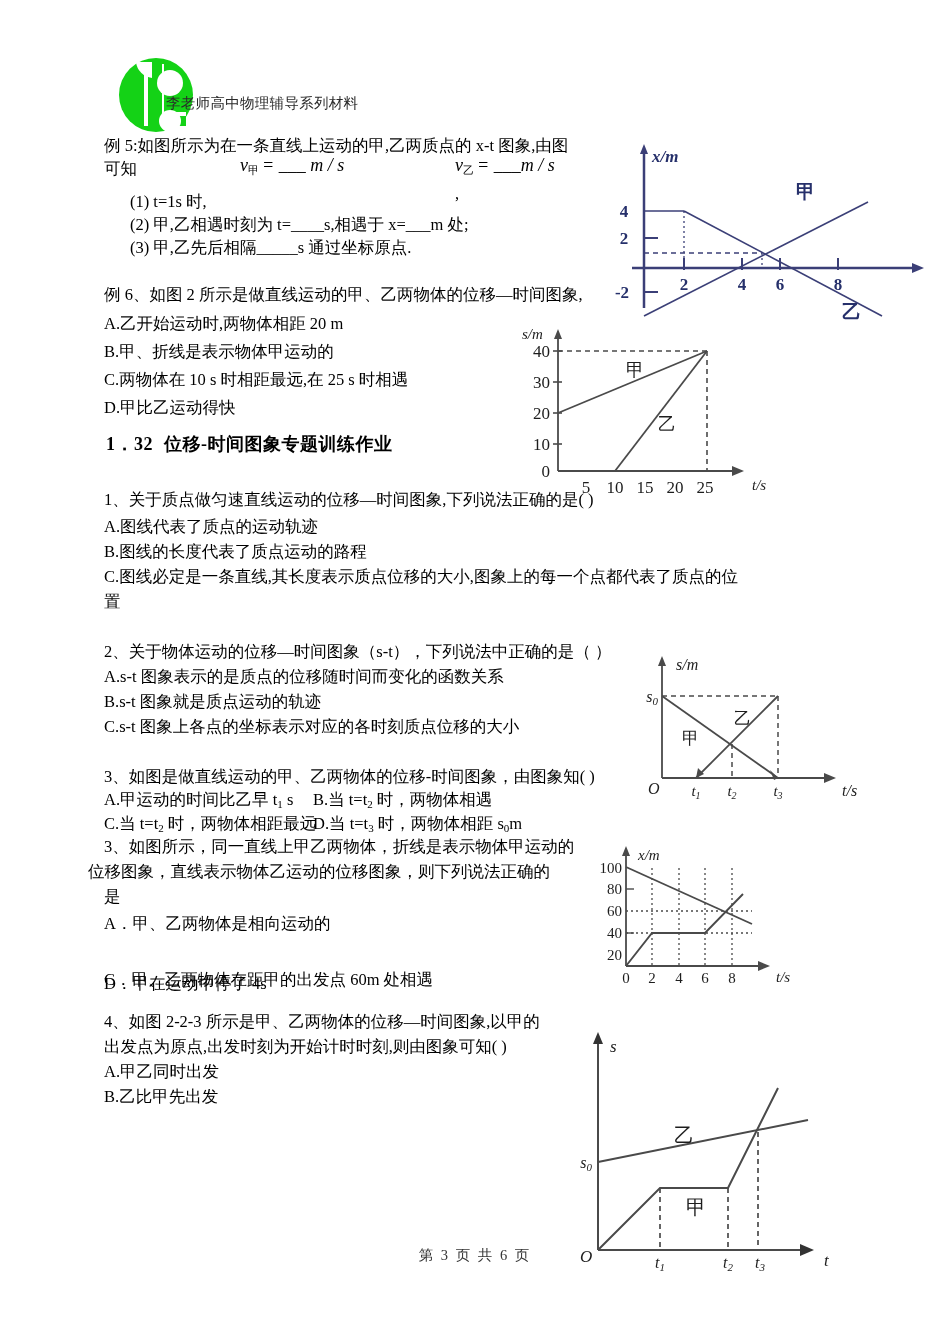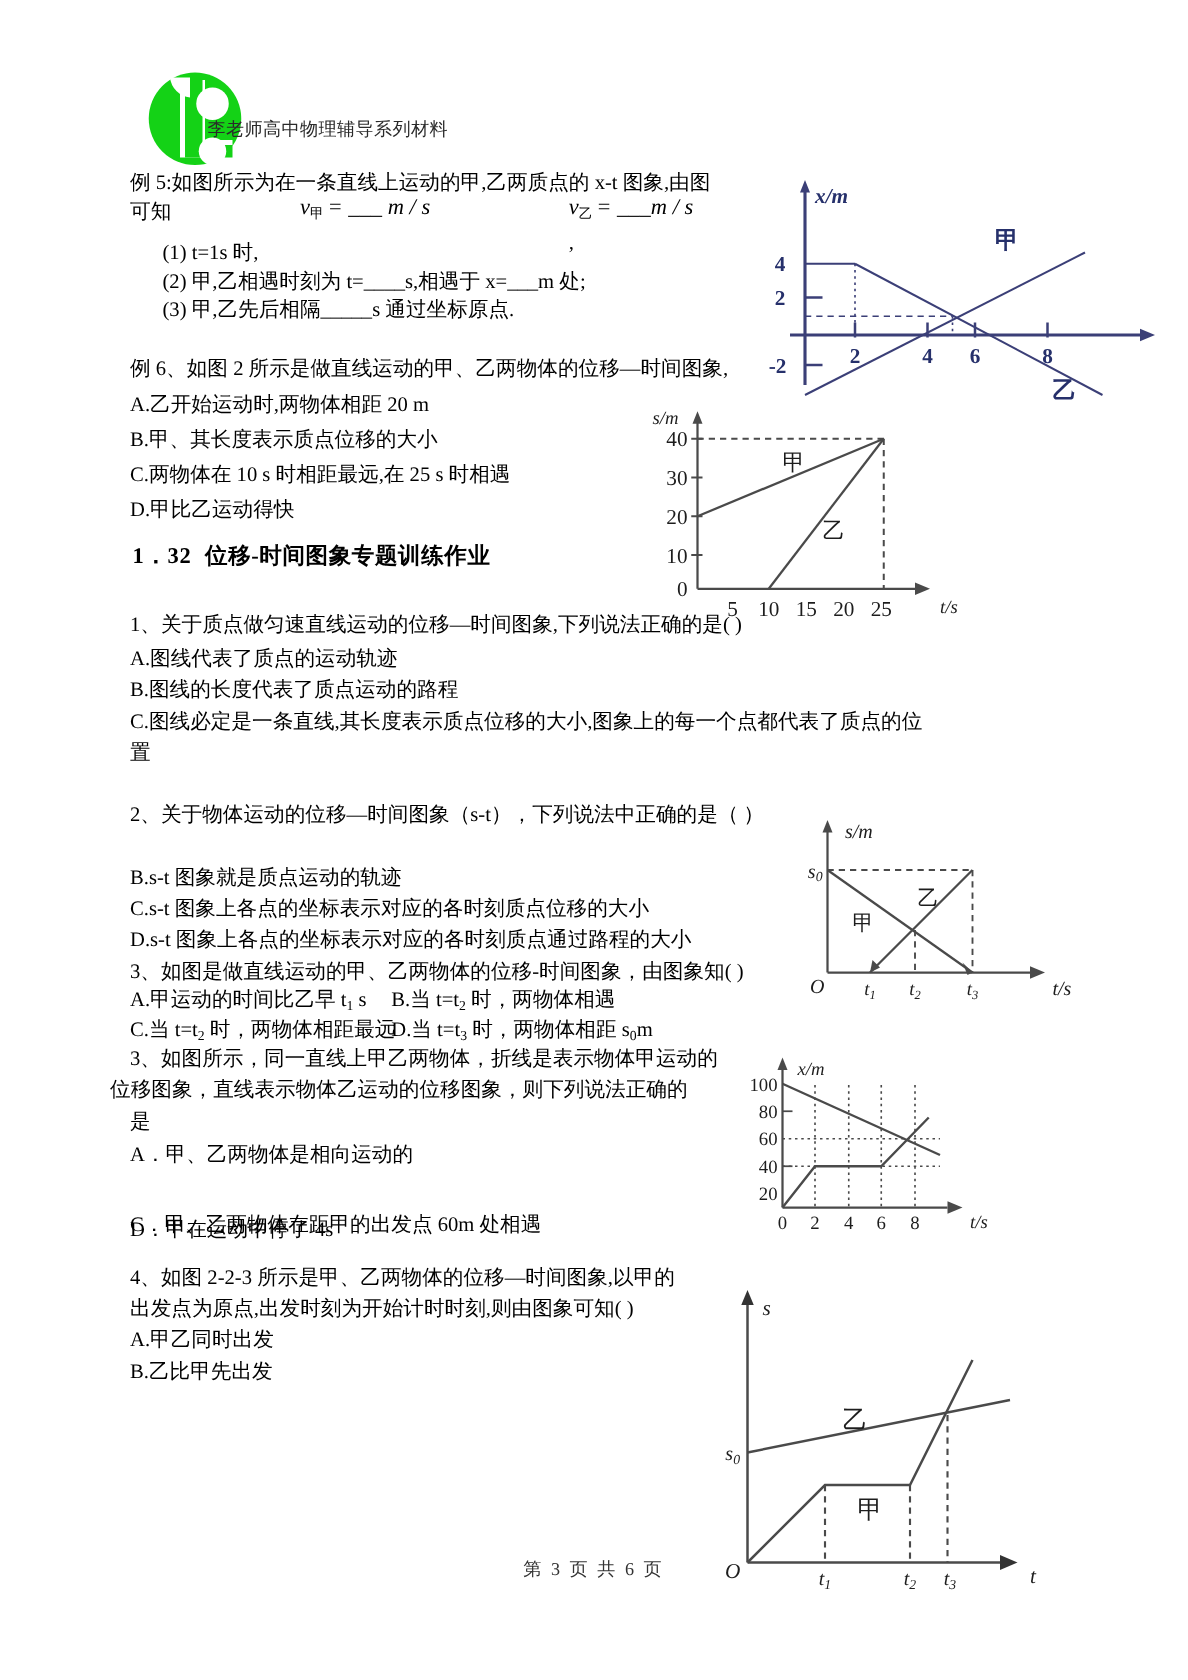--- a/index.html
+++ b/index.html
@@ -113,21 +113,21 @@
       <line class="navy dash" x1="24" y1="113" x2="142" y2="113" stroke-width="1.3"></line>
       <line class="navy dot" x1="142" y1="113" x2="142" y2="128" stroke-width="1.3"></line>
 
       <text class="navytext" x="176" y="58" font-size="19">甲</text>
       <text class="navytext" x="222" y="178" font-size="19">乙</text>
     </svg>
   </div>
 
   <div class="txt" style="left:104px;top:283px;">例 6、如图 2 所示是做直线运动的甲、乙两物体的位移—时间图象,</div>
   <div class="txt" style="left:104px;top:312px;">A.乙开始运动时,两物体相距 20 m</div>
-  <div class="txt" style="left:104px;top:340px;">B.甲、其长度表示质点位移的大小</div>
+  <div class="txt" style="left:104px;top:340px;">B.甲、折线是表示物体甲运动的</div>
   <div class="txt" style="left:104px;top:368px;">C.两物体在 10 s 时相距最远,在 25 s 时相遇</div>
   <div class="txt" style="left:104px;top:396px;">D.甲比乙运动得快</div>
 
   <div class="fig" style="left:500px;top:325px;">
     <svg width="330" height="180" viewBox="0 0 330 180">
       <text class="graytext" x="22" y="14" font-size="15" font-style="italic">s/m</text>
       <line class="gray" x1="58" y1="146" x2="58" y2="12" stroke-width="1.8"></line>
       <polygon points="58,4 54,14 62,14" fill="#4a4a4a"></polygon>
       <line class="gray" x1="58" y1="146" x2="232" y2="146" stroke-width="1.8"></line>
       <polygon points="244,146 232,141 232,151" fill="#4a4a4a"></polygon>
@@ -166,23 +166,23 @@
     <span style="margin-left:6px;">位移-时间图象专题训练作业</span>
   </div>
 
   <div class="txt" style="left:104px;top:488px;">1、关于质点做匀速直线运动的位移—时间图象,下列说法正确的是(   )</div>
   <div class="txt" style="left:104px;top:515px;">A.图线代表了质点的运动轨迹</div>
   <div class="txt" style="left:104px;top:540px;">B.图线的长度代表了质点运动的路程</div>
   <div class="txt" style="left:104px;top:565px;">C.图线必定是一条直线,其长度表示质点位移的大小,图象上的每一个点都代表了质点的位</div>
   <div class="txt" style="left:104px;top:590px;">置</div>
 
   <div class="txt" style="left:104px;top:640px;">2、关于物体运动的位移—时间图象（s-t），下列说法中正确的是（    ）</div>
+  <div class="txt" style="left:104px;top:665px;">A.s-t 图象表示的是质点的位移随时间而变化的函数关系</div>
   <div class="txt" style="left:104px;top:690px;">B.s-t 图象就是质点运动的轨迹</div>
   <div class="txt" style="left:104px;top:715px;">C.s-t 图象上各点的坐标表示对应的各时刻质点位移的大小</div>
-  <div class="txt" style="left:104px;top:740px;">D.s-t 图象上各点的坐标表示对应的各时刻质点通过路程的大小</div>
 
   <div class="fig" style="left:628px;top:648px;">
     <svg width="300" height="150" viewBox="0 0 300 150">
       <text class="graytext" x="48" y="22" font-size="16" font-style="italic">s/m</text>
       <line class="gray" x1="34" y1="130" x2="34" y2="16" stroke-width="1.8"></line>
       <polygon points="34,8 30,18 38,18" fill="#4a4a4a"></polygon>
       <line class="gray" x1="34" y1="130" x2="196" y2="130" stroke-width="1.8"></line>
       <polygon points="208,130 196,125 196,135" fill="#4a4a4a"></polygon>
       <text class="graytext" x="214" y="148" font-size="16" font-style="italic">t/s</text>
 

